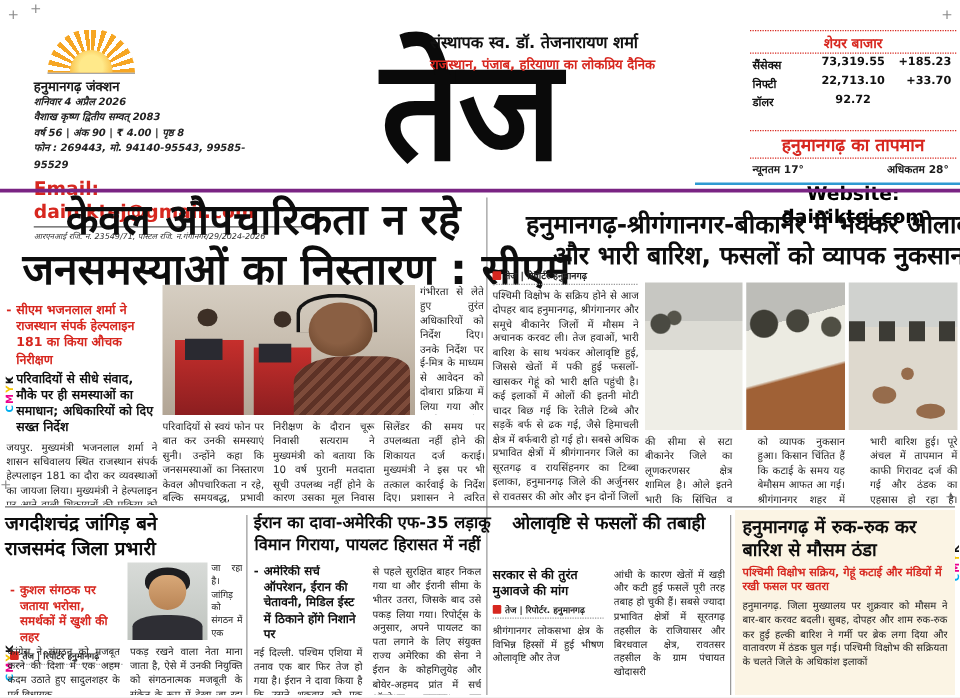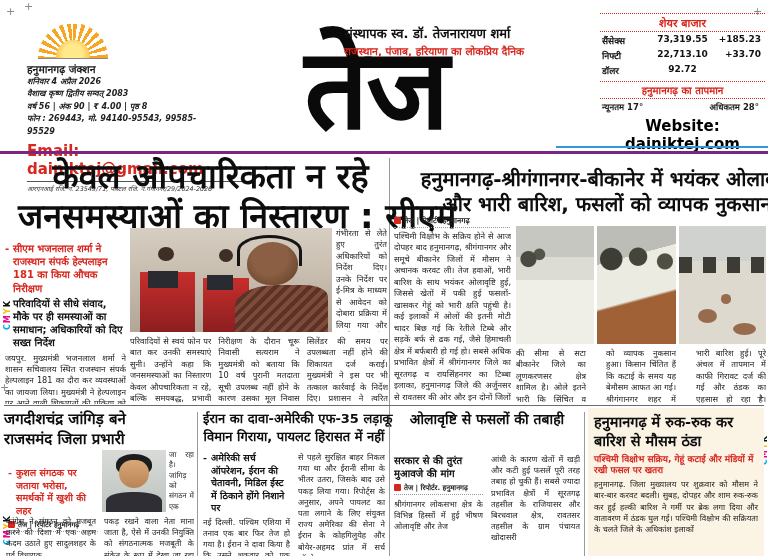--- a/index.html
+++ b/index.html
@@ -26,21 +26,21 @@
   .mast-edition { font-size:10.5px; font-weight:bold; }
   .mast-line { font-size:8px; font-weight:bold; line-height:1.55; color:#222;font-style:italic; }
   .mast-email { font-size:15px; font-weight:bold; color:#d7271f; margin-top:4px; }
   .mast-regn { font-size:6.4px; font-style:italic; color:#333; border-top:1px solid #555; margin-top:3px; padding-top:2px; width:215px; }
   .logo { position:absolute; left:190px; top:28px; width:372px; height:122px; display:flex; align-items:center; justify-content:center;
     font-size:112px; font-weight:800; line-height:.9; color:#0a0a0a; letter-spacing:-2px; }
   .founder { position:absolute; left:344px; top:24px; width:230px; }
   .founder .f1 { font-size:13px; font-weight:bold; color:#111; }
   .founder .f2 { font-size:10.5px; font-weight:bold; color:#d7271f; margin-top:2px; }
 
-  .marketbox { position:absolute; left:600px; top:13px; width:165px; }
+  .marketbox { position:absolute; left:600px; top:24px; width:165px; }
   .boxtitle { color:#d7271f; font-weight:bold; font-size:11px; text-align:center;
     border-top:1px dotted #d7271f; border-bottom:1px dotted #d7271f; padding:1px 0; }
   .mrow { display:flex; justify-content:space-between; font-size:9px; font-weight:bold; padding:2px 4px 0 2px; color:#111; }
   .mrow .lbl { width:48px; }
   .mrow .chg { width:46px; text-align:right; }
   .temprow { display:flex; justify-content:space-between; font-size:8.5px; font-weight:bold; padding:2px 6px 0 2px; }
   .website { font-size:15px; font-weight:bold; color:#000; text-align:center; margin-top:5px; }
 
   .rule-blue { position:absolute; left:556px; top:146px; width:212px; height:2px; background:#2e9ad2; }
   .rule-purple { position:absolute; left:0; top:151px; width:768px; height:3px; background:#7a2483; }
@@ -158,21 +158,21 @@
     <div class="mrow">
       <span class="lbl">निफ्टी</span>
       <span class="val">22,713.10</span>
       <span class="chg">+33.70</span>
     </div>
     <div class="mrow">
       <span class="lbl">डॉलर</span>
       <span class="val">92.72</span>
       <span class="chg"></span>
     </div>
-    <div class="boxtitle" style="margin-top:4px;font-size:10px;">हनुमानगढ़ का तापमान</div>
+    <div class="boxtitle" style="margin-top:16px;font-size:14px;">हनुमानगढ़ का तापमान</div>
     <div class="temprow">
       <span><span>न्यूनतम</span> <b>17°</b></span>
       <span><span>अधिकतम</span> <b>28°</b></span>
     </div>
     <div class="website">Website: dainiktej.com</div>
   </div>
 
   <div class="rule-blue"></div>
   <div class="rule-purple"></div>
 

